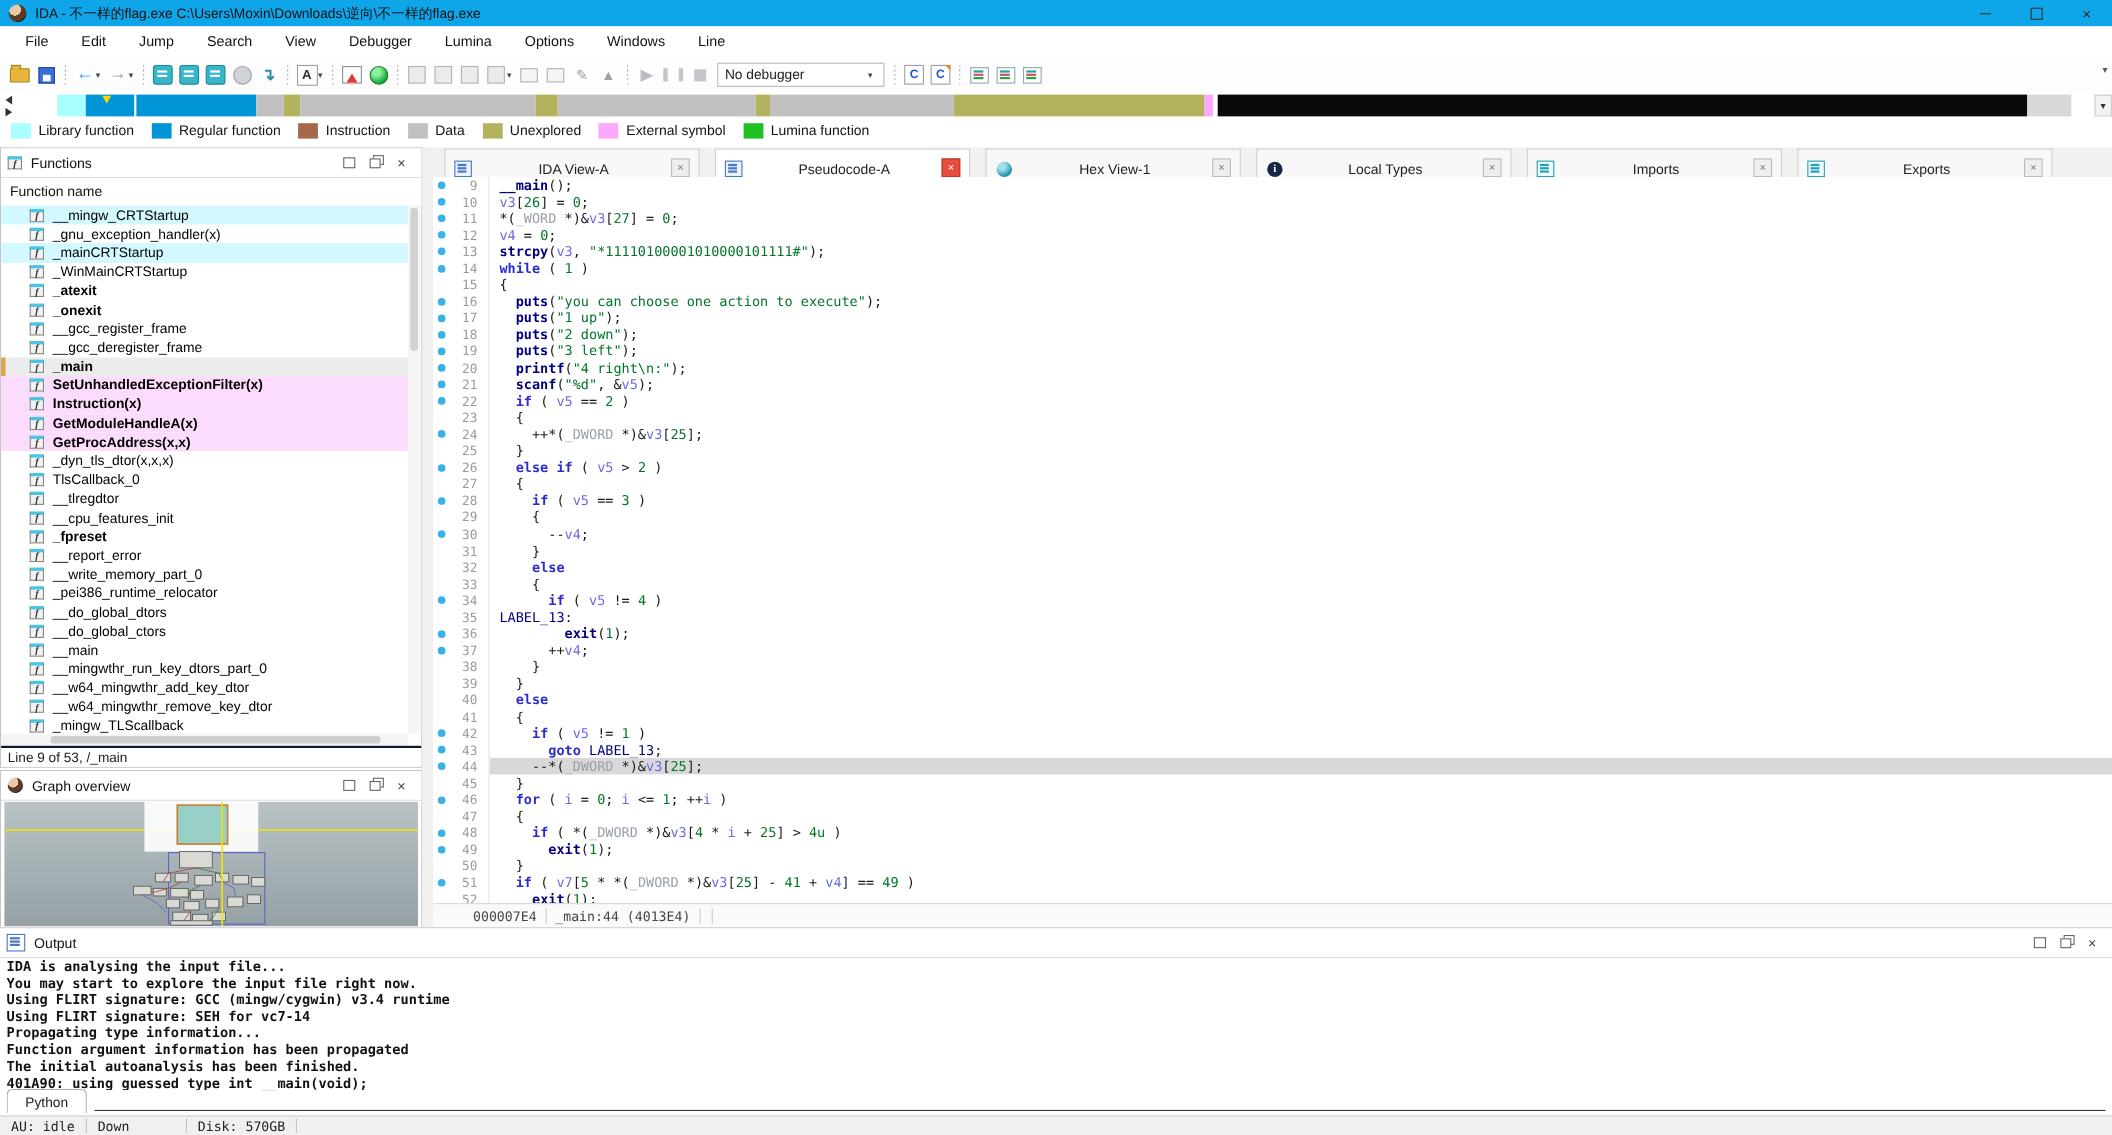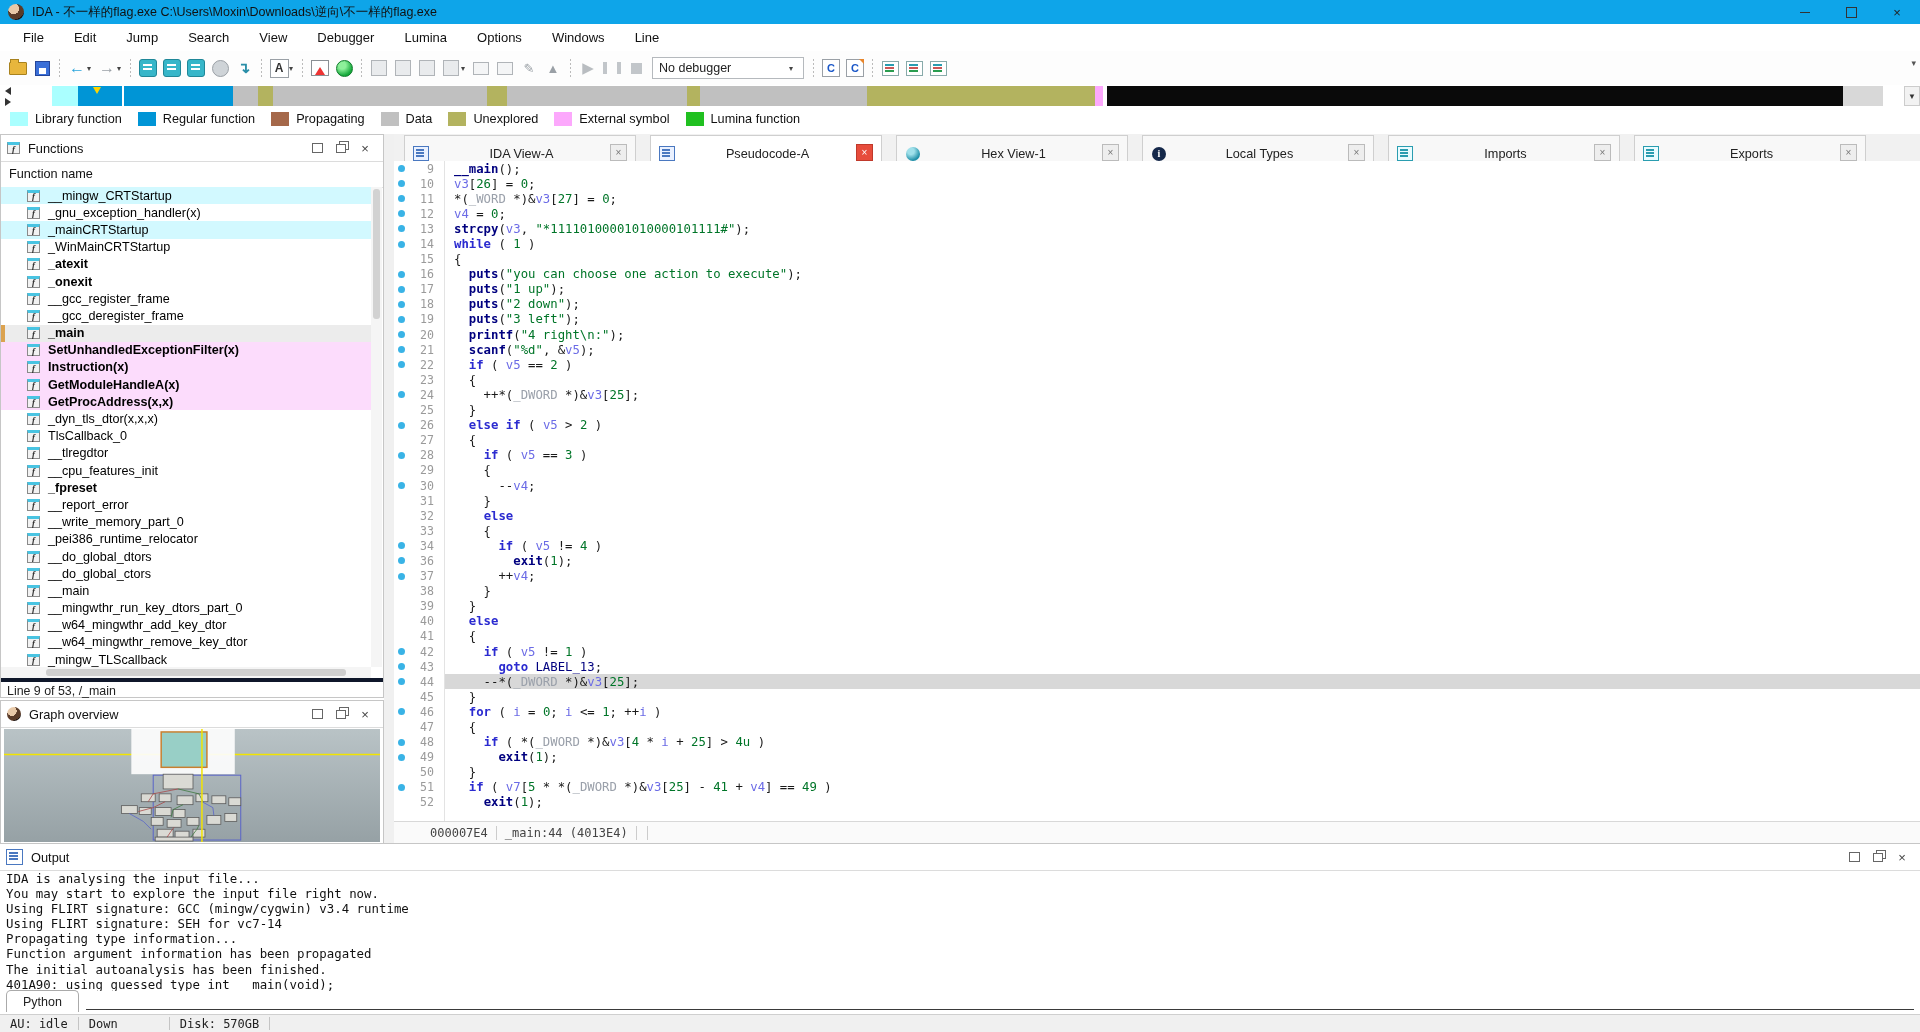--- a/index.html
+++ b/index.html
@@ -94,21 +94,21 @@
   .frow .fname{font-size:12.6px;color:#000;}
   .frow.bold .fname{font-weight:bold;}
   .frow.cyan{background:var(--cyan_row);}
   .frow.pink{background:var(--pink_row);}
   .frow.sel{background:#ececec;}
   .frow.sel::before{content:"";position:absolute;left:0;top:0;width:4px;height:100%;background:var(--sel_marker);}
   #fvscroll{position:absolute;right:1px;top:52px;width:11px;bottom:30px;background:#f5f5f5;}
   #fvscroll .thumb{position:absolute;left:2px;top:2px;width:7px;height:130px;background:#d2d2d2;border-radius:3px;}
   #fhscroll{position:absolute;left:0;bottom:19px;height:11px;right:12px;background:#f5f5f5;}
   #fhscroll .thumb{position:absolute;left:45px;top:2px;height:7px;width:300px;background:#cfcfcf;border-radius:3px;}
-  #fstatus{position:absolute;left:0;bottom:0;height:19px;line-height:19px;width:100%;padding-left:6px;font-size:12.4px;color:#222;background:#fff;border-top:4px solid #0f172a;box-sizing:border-box;}
+  #fstatus{position:absolute;left:0;bottom:0;height:19px;line-height:19px;width:100%;padding-left:6px;font-size:12.4px;color:#222;background:#fff;border-top:2px solid #0f172a;box-sizing:border-box;}
 
   
   #gpanel{left:0;top:700px;width:384px;height:145px;}
   #gmap{position:absolute;left:3px;top:28px;right:3px;bottom:2px;background:linear-gradient(to bottom,#b9c3c6,#96a1a5);}
 
   
   #vsplit{position:absolute;left:384px;top:134px;width:10px;bottom:189px;background:#f0f0f0;}
 
   
   #rightpanel{position:absolute;left:394px;top:134px;right:0;height:709px;background:#fff;}
@@ -144,21 +144,21 @@
   .fn{color:var(--fn);font-weight:bold;}
   .lbl{color:var(--lbl);}
   #codestatus{position:absolute;left:0;bottom:0;right:0;height:22px;background:#fafafa;border-top:1px solid #d8d8d8;
               display:flex;align-items:center;font-family:"DejaVu Sans Mono","Liberation Mono",monospace;font-size:12px;color:#444;padding-left:36px;box-sizing:border-box;}
   #codestatus .csep{width:1px;height:14px;background:#ccc;margin:0 8px;}
 
   
   #outputpanel{position:absolute;left:0;top:843px;width:1920px;height:171px;background:#fff;border-top:1px solid #c6c6c6;box-sizing:border-box;}
   #outlog{position:absolute;left:0;top:27px;right:0;height:122px;overflow:hidden;padding-left:6px;
           font-family:"DejaVu Sans Mono","Liberation Mono",monospace;font-size:12.4px;color:#111;}
-  .oline{height:15.1px;line-height:15.1px;white-space:pre;}
+  .oline{height:15.1px;line-height:15.1px;white-space:pre;font-weight:bold;}
   #pyrow{position:absolute;left:0;bottom:0;width:100%;height:24px;text-align:right;}
   #pytab{position:absolute;left:6px;bottom:2px;height:21px;padding:0 16px;border:1px solid #aaa;border-bottom:none;border-radius:5px 5px 0 0;background:#fff;
          display:flex;align-items:center;font-size:12.5px;color:#222;}
   #pyinput{position:absolute;left:86px;right:6px;bottom:4px;height:18px;background:#fff;border-bottom:1px solid #3a3a3a;}
 
   
   #statusbar{position:absolute;left:0;bottom:0;width:1920px;height:18px;background:#f0f0f0;border-top:1px solid #cfcfcf;box-sizing:border-box;
              display:flex;align-items:center;font-family:"DejaVu Sans Mono","Liberation Mono",monospace;font-size:12px;color:#222;}
   .sbcell{padding:0 10px;height:14px;line-height:14px;}
   .sbdiv{width:1px;height:13px;background:#c4c4c4;}
@@ -319,21 +319,21 @@
       <div class="lg-item">
         <div class="lg-swatch" style="background: rgb(170, 255, 255);"></div>
         <span class="lg-label">Library function</span>
       </div>
       <div class="lg-item">
         <div class="lg-swatch" style="background: rgb(0, 149, 214);"></div>
         <span class="lg-label">Regular function</span>
       </div>
       <div class="lg-item">
         <div class="lg-swatch" style="background: rgb(165, 104, 74);"></div>
-        <span class="lg-label">Propagating</span>
+        <span class="lg-label">Instruction</span>
       </div>
       <div class="lg-item">
         <div class="lg-swatch" style="background: rgb(192, 192, 192);"></div>
         <span class="lg-label">Data</span>
       </div>
       <div class="lg-item">
         <div class="lg-swatch" style="background: rgb(179, 179, 95);"></div>
         <span class="lg-label">Unexplored</span>
       </div>
       <div class="lg-item">
@@ -754,20 +754,25 @@
           <span class="ct">    {</span>
         </div>
         <div class="cline">
           <div class="dotcell">
             <div class="dot"></div>
           </div>
           <span class="lno">34</span>
           <span class="ct">      <span class="kw">if</span> ( <span class="var">v5</span> != <span class="num">4</span> )</span>
         </div>
         <div class="cline">
+          <div class="dotcell"></div>
+          <span class="lno">35</span>
+          <span class="ct"><span class="lbl">LABEL_13</span>:</span>
+        </div>
+        <div class="cline">
           <div class="dotcell">
             <div class="dot"></div>
           </div>
           <span class="lno">36</span>
           <span class="ct">        <span class="fn">exit</span>(<span class="num">1</span>);</span>
         </div>
         <div class="cline">
           <div class="dotcell">
             <div class="dot"></div>
           </div>

